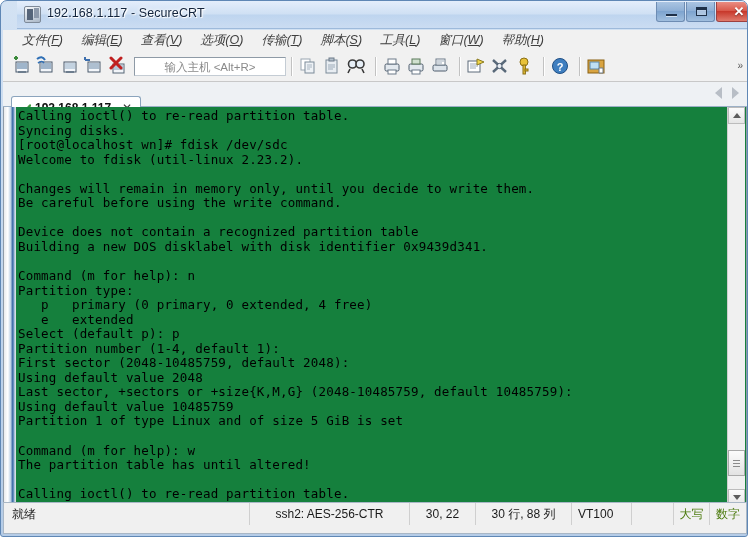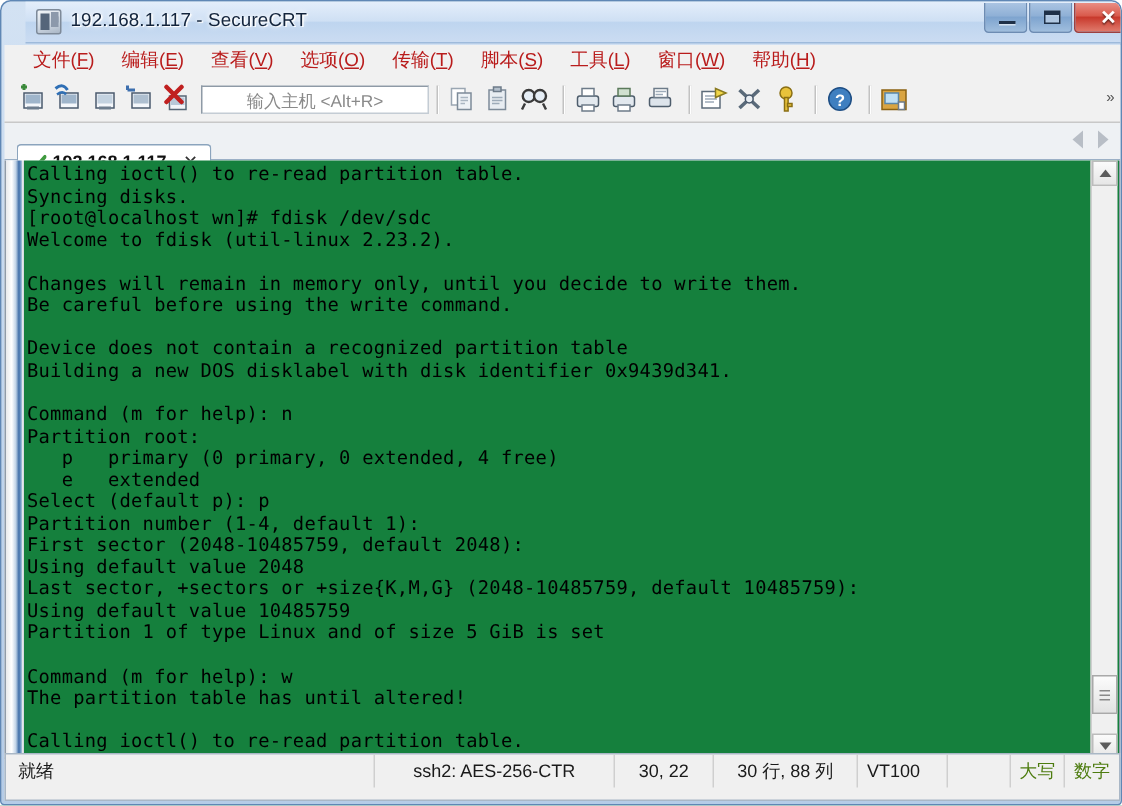--- a/index.html
+++ b/index.html
@@ -131,24 +131,25 @@
     width: 744px;
     height: 22px;
     background: #f1f1f1;
     display: flex;
     align-items: center;
     padding-left: 10px;
     box-sizing: border-box;
   }
   .menu-item {
     font-size: 12.5px;
-    color: #b91c1c;
+    color: #404040;
     padding: 2px 9px 3px 9px;
     white-space: nowrap;
     cursor: default;
+    font-style: italic;
   }
   .menu-item .mn { }
   .menu-item .acc { text-decoration: underline; }
 
   
   .toolbar {
     position: absolute;
     left: 2px; top: 51px;
     width: 744px;
     height: 30px;
@@ -556,21 +557,21 @@
         <div class="tline">[root@localhost wn]# fdisk /dev/sdc</div>
         <div class="tline">Welcome to fdisk (util-linux 2.23.2).</div>
         <div class="tline"></div>
         <div class="tline">Changes will remain in memory only, until you decide to write them.</div>
         <div class="tline">Be careful before using the write command.</div>
         <div class="tline"></div>
         <div class="tline">Device does not contain a recognized partition table</div>
         <div class="tline">Building a new DOS disklabel with disk identifier 0x9439d341.</div>
         <div class="tline"></div>
         <div class="tline">Command (m for help): n</div>
-        <div class="tline">Partition root:</div>
+        <div class="tline">Partition type:</div>
         <div class="tline">   p   primary (0 primary, 0 extended, 4 free)</div>
         <div class="tline">   e   extended</div>
         <div class="tline">Select (default p): p</div>
         <div class="tline">Partition number (1-4, default 1):</div>
         <div class="tline">First sector (2048-10485759, default 2048):</div>
         <div class="tline">Using default value 2048</div>
         <div class="tline">Last sector, +sectors or +size{K,M,G} (2048-10485759, default 10485759):</div>
         <div class="tline">Using default value 10485759</div>
         <div class="tline">Partition 1 of type Linux and of size 5 GiB is set</div>
         <div class="tline"></div>

